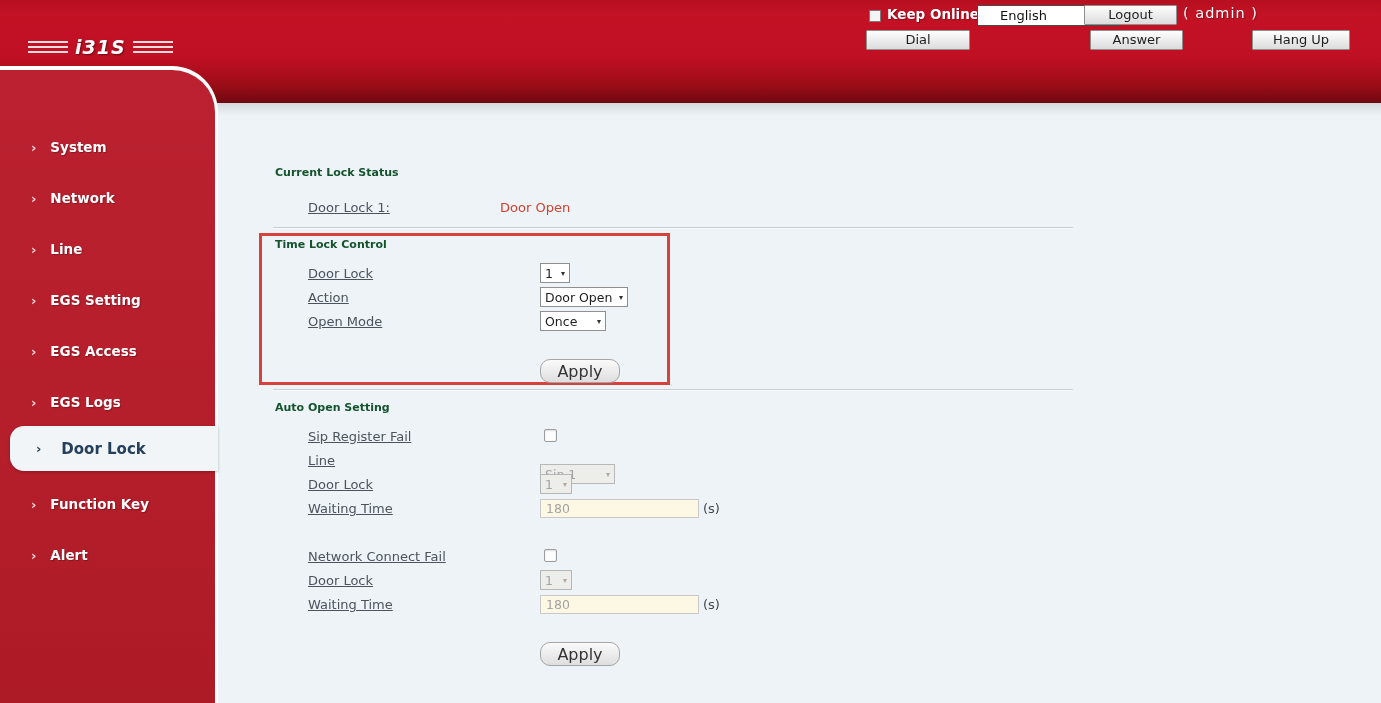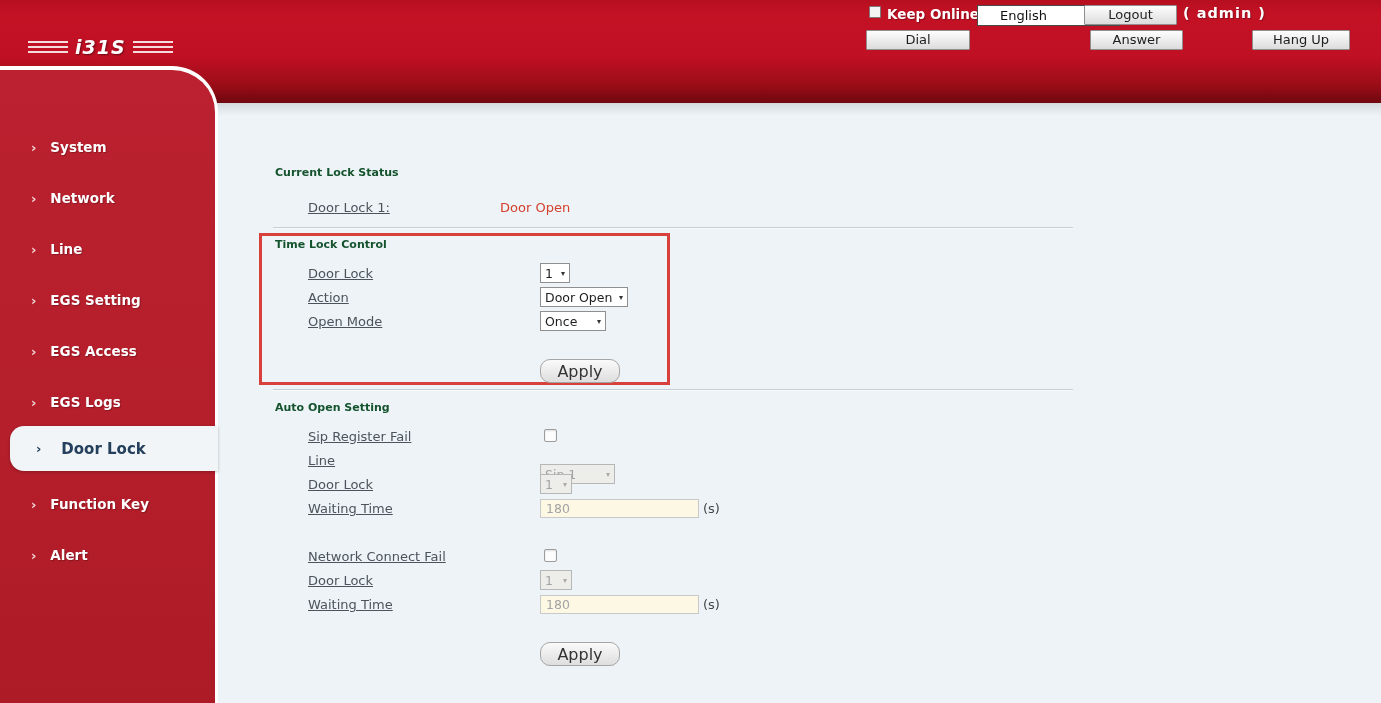--- a/index.html
+++ b/index.html
@@ -7,32 +7,32 @@
     font-family:"DejaVu Sans","Liberation Sans",sans-serif;background:#edf3f6;}
 
   
   .header{position:absolute;left:0;top:0;width:1381px;height:103px;
     background:linear-gradient(to bottom,#b60f1f 0%,#c41225 14%,#c01023 55%,#9c0d18 82%,#6f070e 100%);z-index:2;}
   .logo{position:absolute;left:28px;top:36px;display:flex;align-items:center;gap:7px;color:#fff;}
   .logo-text{font-size:19px;font-weight:bold;font-style:italic;letter-spacing:1px;
     text-shadow:1px 1px 2px rgba(0,0,0,.45);}
   .speed-lines{width:40px;height:13px;
     background:repeating-linear-gradient(to bottom,rgba(255,255,255,.85) 0 2px,rgba(255,255,255,0) 2px 5px);}
-  .keep-online-wrap{position:absolute;left:869px;top:6px;display:flex;align-items:flex-start;gap:6px;}
+  .keep-online-wrap{position:absolute;left:869px;top:6px;display:flex;align-items:flex-end;gap:6px;}
   .hdr-checkbox{appearance:none;-webkit-appearance:none;width:12px;height:12px;margin:0;
     background:#f4f4f4;border:1px solid #7b7b7b;border-radius:1px;}
   .keep-online-label{color:#fff;font-weight:bold;font-size:13.5px;text-shadow:1px 1px 1px rgba(0,0,0,.3);}
   .lang-select{position:absolute;left:977px;top:5px;width:97px;height:19px;background:#fff;
     border:1px solid #4a4a4a;display:flex;align-items:center;justify-content:space-between;
     padding:0 22px;font-size:13px;color:#111;cursor:default;}
   .lang-arrow{font-size:8px;color:#222;}
   .hbtn{position:absolute;height:20px;background:linear-gradient(to bottom,#fefefe,#dcdcdc);
     border:1px solid #8f8f8f;border-radius:1px;font-size:13px;color:#1d1d1d;
     font-family:inherit;text-align:center;line-height:18px;padding:0;cursor:pointer;}
-  .admin-label{position:absolute;left:1183px;top:5px;color:#fff;font-weight:bold;
+  .admin-label{position:absolute;left:1183px;top:5px;color:#fff;font-weight:normal;
     font-size:14.5px;letter-spacing:1px;text-shadow:1px 1px 1px rgba(0,0,0,.3);}
 
   
   .gray-band{position:absolute;left:0;top:103px;width:1381px;height:13px;
     background:linear-gradient(to bottom,#d3d8db 0%,#e2e8eb 55%,#edf3f6 100%);z-index:1;}
 
   
   .sidebar{position:absolute;left:0;top:66px;width:218px;height:637px;box-sizing:border-box;
     background:linear-gradient(to bottom,#bb2130 0%,#b51e2b 60%,#ad1b27 100%);
     border-top:4px solid #fff;border-right:3px solid #fff;border-top-right-radius:46px;z-index:6;}

